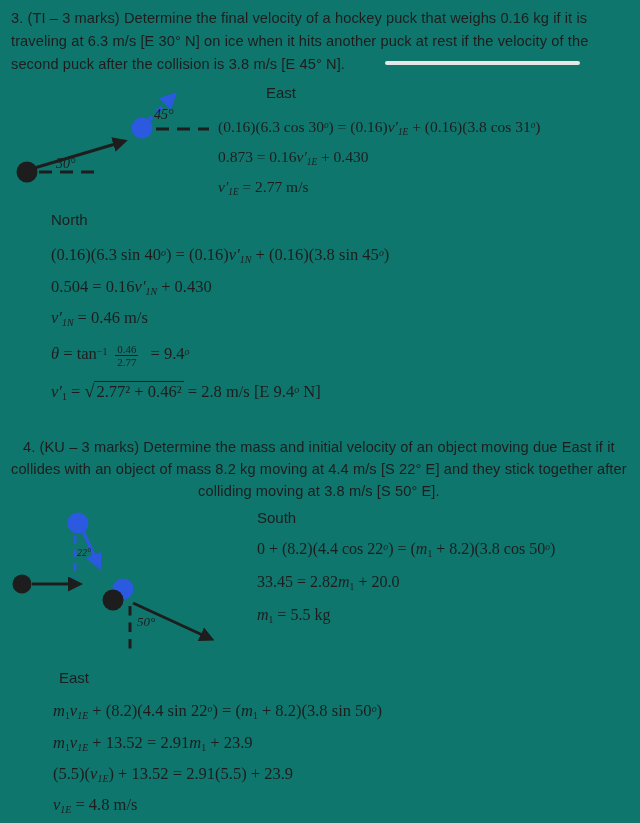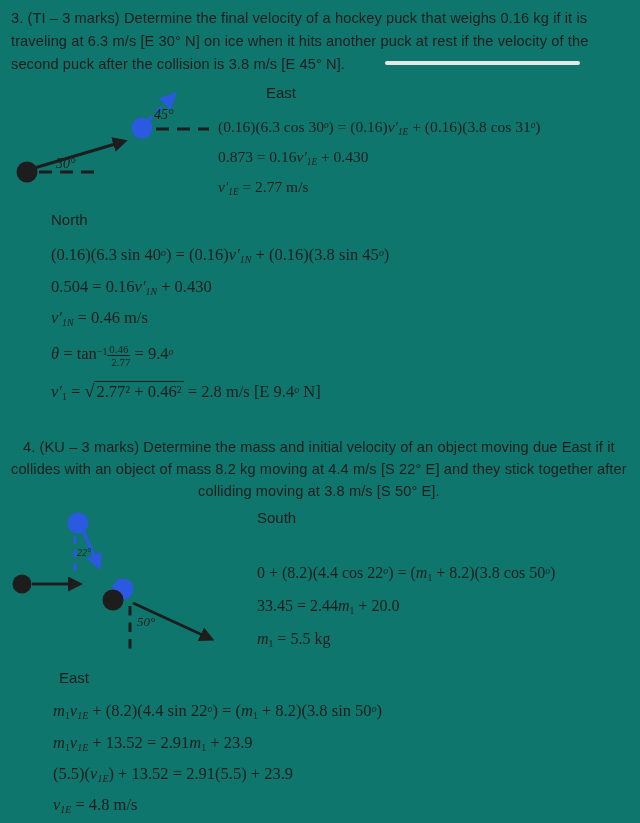--- a/index.html
+++ b/index.html
@@ -4,33 +4,33 @@
 <style>
   html,body{margin:0;padding:0;background:#ffffff;}
   #page{position:relative;width:640px;height:823px;background:#0f766e;overflow:hidden;
         font-family:"Liberation Sans",sans-serif;color:var(--ink,#1d1d1d);}
   .abs{position:absolute;}
   .stmt{font-size:14.6px;line-height:23px;white-space:nowrap;letter-spacing:0.1px;}
   .stmt2{line-height:22px;}
   .sec{font-size:15px;}
   .eqs{position:absolute;font-family:"Liberation Serif","DejaVu Serif",serif;}
   .f155{font-size:15.5px;}
-  .f16{font-size:16px;margin-top:24px;}
+  .f16{font-size:16px;}
   .f165{font-size:16.5px;}
   .eq{white-space:pre;}
   .h30{height:30px;line-height:30px;}
   .h31{height:31px;line-height:31px;}
   .h32{height:32px;line-height:32px;}
   .h33{height:33px;line-height:33px;}
   .h42{height:42px;line-height:42px;}
   .eq .it{font-style:italic;}
   .eq .sup{font-size:0.6em;position:relative;top:-0.45em;}
   .eq .sub{font-size:0.6em;position:relative;top:0.3em;}
   .eq .frac{display:inline-block;vertical-align:-0.66em;font-size:0.66em;line-height:1.12;
-            text-align:right;margin:0 0;}
+            text-align:center;margin:0 8px;}
   .eq .frac .num{display:block;border-bottom:1px solid var(--ink,#1d1d1d);padding:0 2px;}
   .eq .frac .den{display:block;}
   .eq .radical{font-size:1.1em;}
   .eq .radicand{border-top:1.5px solid var(--ink,#1d1d1d);padding:0 2px;}
   .ink-fill{fill:var(--ink,#1d1d1d);}
   .blue-fill{fill:var(--blue,#2b59e0);}
   .ink-stroke{stroke:var(--ink,#1d1d1d);fill:none;}
   .blue-stroke{stroke:var(--blue,#2b59e0);fill:none;}
   .w3{stroke-width:3;}
   .w34{stroke-width:3.4;}
@@ -115,21 +115,21 @@
     <circle cx="113" cy="84" r="10.5" class="blue-fill"></circle>
     <circle cx="103" cy="95" r="10.5" class="ink-fill"></circle>
     <line x1="120" y1="101" x2="120" y2="146" class="ink-stroke w3 dash-m"></line>
     <line x1="123" y1="98" x2="199" y2="133" class="ink-stroke w3" marker-end="url(#mB2)"></line>
     <text x="127" y="121" class="angle-lbl s13">50°</text>
   </svg>
 
   <div class="abs sec" style="left:257px;top:509px;">South</div>
   <div class="eqs f16" style="left:257px;top:532px;">
     <div class="eq h33"><span>0 + (8.2)(4.4 cos 22</span><span class="sup it">o</span><span>) = (</span><span class="it">m</span><span class="sub">1</span><span> + 8.2)(3.8 cos 50</span><span class="sup it">o</span><span>)</span></div>
-    <div class="eq h33"><span>33.45 = 2.44</span><span class="it">m</span><span class="sub">1</span><span> + 20.0</span></div>
+    <div class="eq h33"><span>33.45 = 2.82</span><span class="it">m</span><span class="sub">1</span><span> + 20.0</span></div>
     <div class="eq h33"><span class="it">m</span><span class="sub">1</span><span> = 5.5 kg</span></div>
   </div>
 
   <div class="abs sec" style="left:59px;top:669px;">East</div>
   <div class="eqs f165" style="left:53px;top:694px;">
     <div class="eq h33"><span class="it">m</span><span class="sub">1</span><span class="it">v</span><span class="sub it">1E</span><span> + (8.2)(4.4 sin 22</span><span class="sup it">o</span><span>) = (</span><span class="it">m</span><span class="sub">1</span><span> + 8.2)(3.8 sin 50</span><span class="sup it">o</span><span>)</span></div>
     <div class="eq h31"><span class="it">m</span><span class="sub">1</span><span class="it">v</span><span class="sub it">1E</span><span> + 13.52 = 2.91</span><span class="it">m</span><span class="sub">1</span><span> + 23.9</span></div>
     <div class="eq h31"><span>(5.5)(</span><span class="it">v</span><span class="sub it">1E</span><span>) + 13.52 = 2.91(5.5) + 23.9</span></div>
     <div class="eq h32"><span class="it">v</span><span class="sub it">1E</span><span> = 4.8 m/s</span></div>
   </div>

